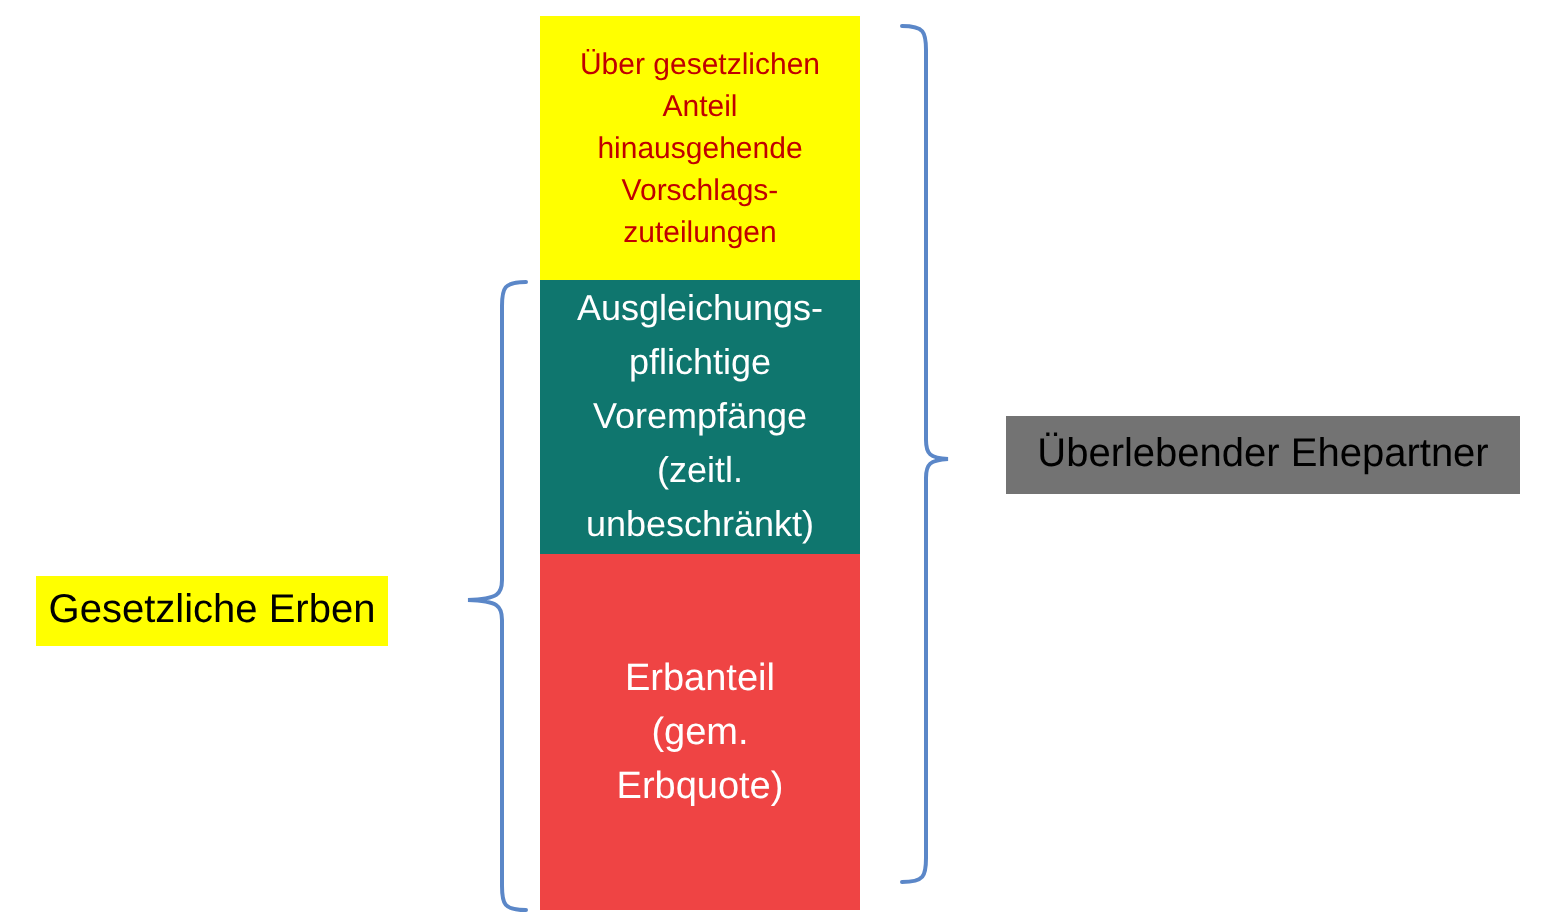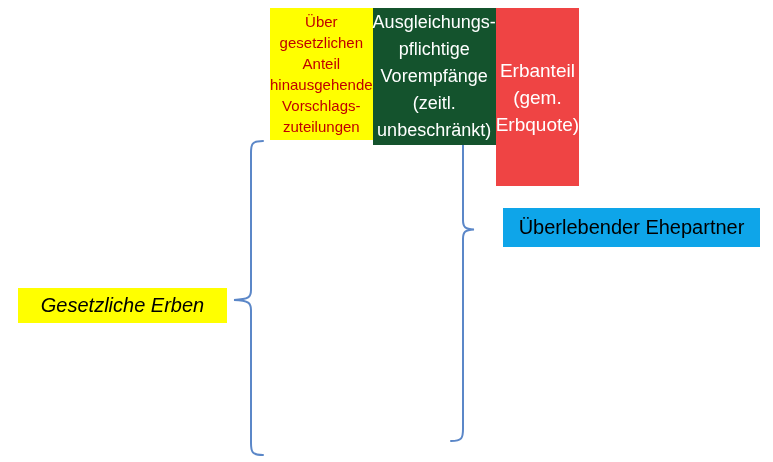--- a/index.html
+++ b/index.html
@@ -22,21 +22,21 @@
     width: 773px;
     height: 462px;
     pointer-events: none;
   }
   .stack {
     position: absolute;
     left: 270px;
     top: 8px;
     width: 160px;
     display: flex;
-    flex-direction: row;
+    flex-direction: column;
   }
   .segment {
     width: 160px;
     display: flex;
     align-items: center;
     justify-content: center;
     text-align: center;
     white-space: pre-line;
     box-sizing: border-box;
   }
@@ -47,24 +47,23 @@
     position: absolute;
     display: flex;
     align-items: center;
     justify-content: center;
     text-align: center;
     box-sizing: border-box;
   }
   .label-left {
     left: 18px;
     top: 288px;
-    width: 209px;
+    width: 176px;
     height: 35px;
     font-size: 20px;
-    font-style: italic;
   }
   .label-right {
     left: 503px;
     top: 208px;
     width: 257px;
     height: 39px;
     font-size: 20px;
   }
 </style>
 </head>
@@ -84,35 +83,35 @@
   </svg>
 
   <div class="stack">
     <div class="segment seg-0" style="background-color: rgb(255, 255, 0); color: rgb(192, 0, 0);">
       <span>Über gesetzlichen
 Anteil
 hinausgehende
 Vorschlags-
 zuteilungen</span>
     </div>
-    <div class="segment seg-1" style="background-color: #14532d; color: rgb(255, 255, 255);">
+    <div class="segment seg-1" style="background-color: #0f766e; color: rgb(255, 255, 255);">
       <span>Ausgleichungs-
 pflichtige
 Vorempfänge
 (zeitl.
 unbeschränkt)</span>
     </div>
     <div class="segment seg-2" style="background-color: #ef4444; color: rgb(255, 255, 255);">
       <span>Erbanteil
 (gem.
 Erbquote)</span>
     </div>
   </div>
 
   <div class="side-label label-left" style="background-color: rgb(255, 255, 0); color: rgb(0, 0, 0);">
     <span>Gesetzliche Erben</span>
   </div>
 
-  <div class="side-label label-right" style="background-color: #0ea5e9; color: rgb(0, 0, 0);">
+  <div class="side-label label-right" style="background-color: #737373; color: rgb(0, 0, 0);">
     <span>Überlebender Ehepartner</span>
   </div>
 
 </div>
 
 </body></html>

